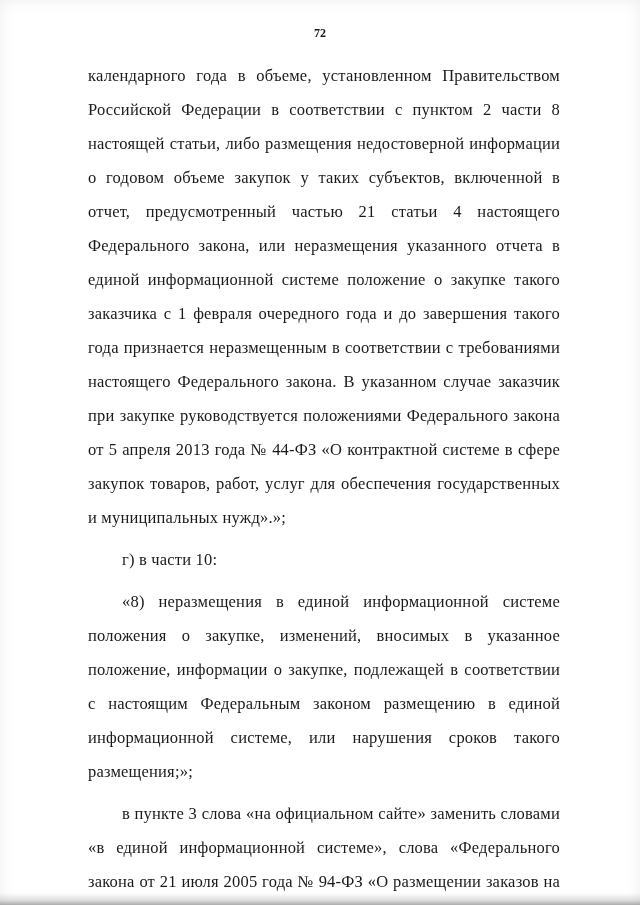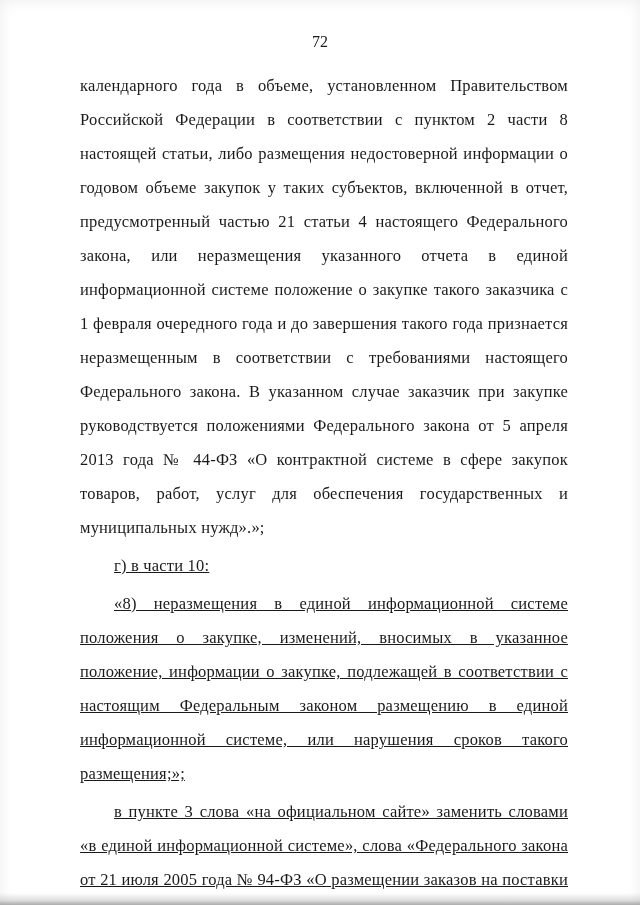--- a/index.html
+++ b/index.html
@@ -16,42 +16,42 @@
     color: #1a1a1a;
   }
   .page {
     position: absolute;
     inset: 0;
     background: #ffffff;
     box-shadow: inset 0 0 14px rgba(150,150,150,0.18);
   }
   .page-number {
     text-align: center;
-    font-size: 16px;
-    margin-top: 33px;
+    font-size: 12px;
+    margin-top: 26px;
     margin-bottom: 0;
     color: #1a1a1a;
+    font-weight: bold;
   }
   .text-block {
     margin: 18px 72px 0 80px;
     font-size: 16.5px;
     line-height: 34px;
     text-align: justify;
     letter-spacing: 0.2px;
   }
   .text-block p {
-    margin: 0;
+    margin: 8px;
     padding: 0;
   }
   .text-block p.indent {
     text-indent: 34px;
   }
   .text-block p + p {
     margin-top: 4px;
-    text-decoration: underline;
   }
   .scan-edge-bottom {
     position: absolute;
     left: 0;
     right: 0;
     bottom: 0;
     height: 12px;
     background: linear-gradient(to bottom,
       rgba(255,255,255,0) 0%,
       rgba(160,160,160,0.30) 60%,

